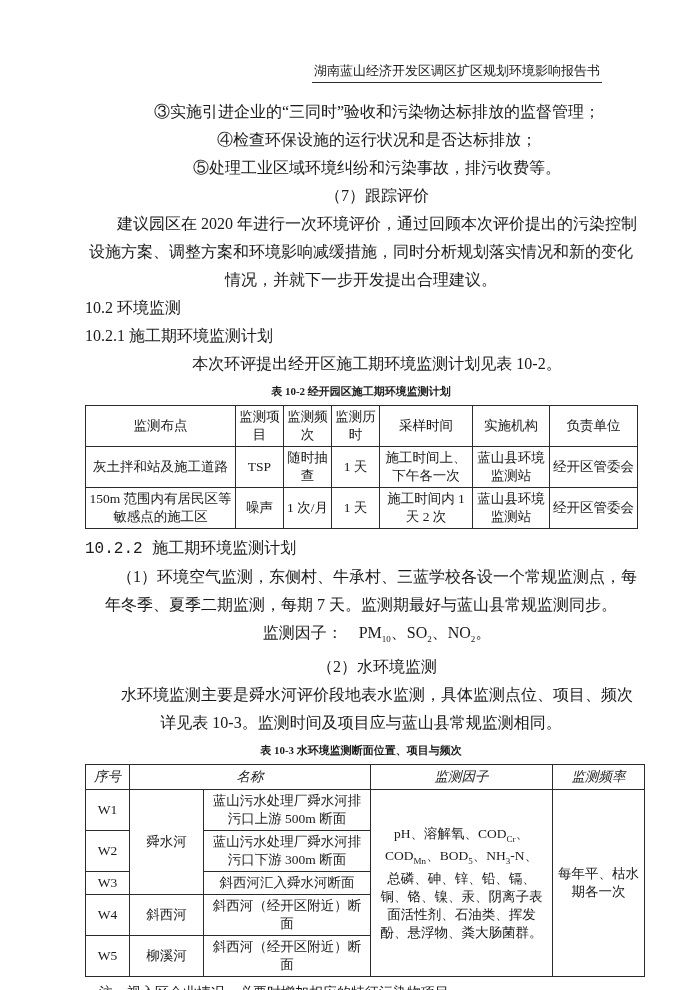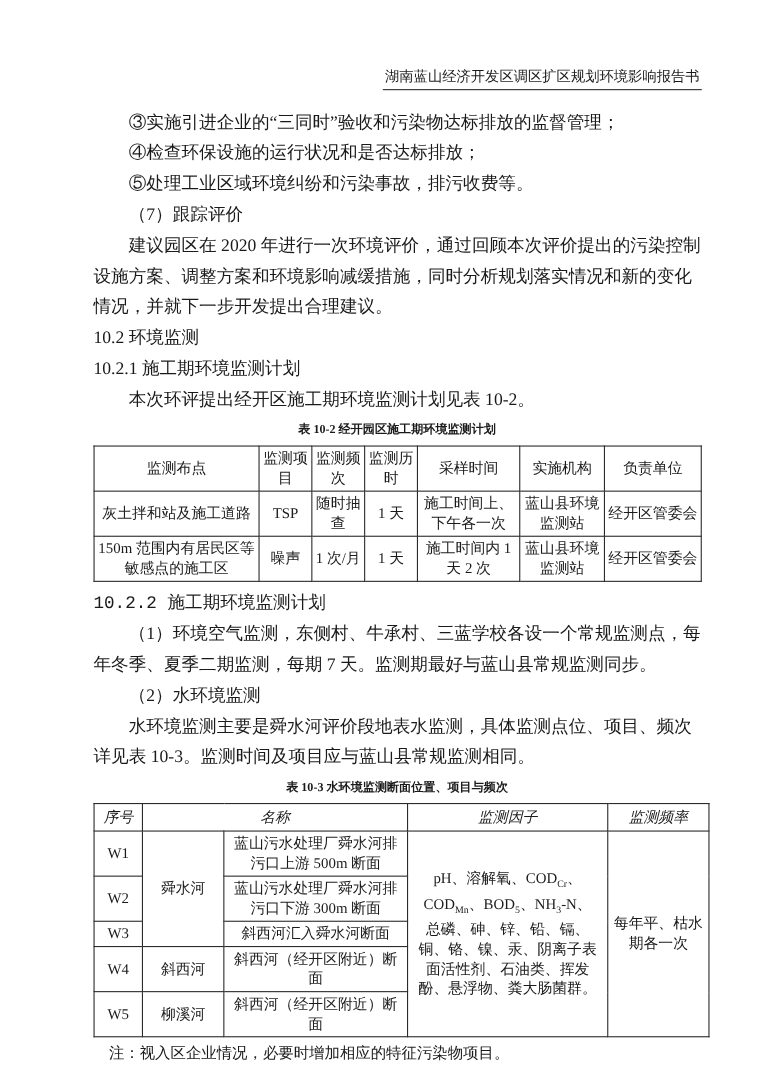--- a/index.html
+++ b/index.html
@@ -10,33 +10,33 @@
     margin: 0 auto;
     background: #ffffff;
     color: #1a1a1a;
     font-family: "Liberation Serif", "DejaVu Serif", serif;
     font-size: 16px;
     line-height: 28px;
     overflow: hidden;
     box-sizing: border-box;
   }
   .header-wrap {
-    padding: 56px 62px 0 85px;
+    padding: 56px 98px 0 85px;
     text-align: right;
   }
   .header-text {
     display: inline-block;
     font-size: 13px;
     line-height: 16px;
     padding: 0 2px 3px 2px;
     border-bottom: 1.5px solid #2b2b2b;
   }
   .content { padding: 14px 63px 0 85px; }
   p { margin: 0; }
-  .indent { text-indent: 2em; }
+  .indent { text-indent: 2em; text-align: center; }
   .heading { text-indent: 0; }
   .sec-gap { margin-top: 6px; font-family: Liberation Mono, monospace; }
   .tbl-title {
     text-align: center;
     font-weight: bold;
     font-size: 11px;
     line-height: 24px;
     margin: 1px 0 2px 0;
     text-indent: 0;
   }
@@ -139,20 +139,23 @@
         <td>1 天</td>
         <td>施工时间内 1 天 2 次</td>
         <td>蓝山县环境监测站</td>
         <td>经开区管委会</td>
       </tr>
     </tbody>
       </table>
 
     <p class="heading sec-gap">10.2.2  施工期环境监测计划</p>
     <p class="indent">（1）环境空气监测，东侧村、牛承村、三蓝学校各设一个常规监测点，每年冬季、夏季二期监测，每期 7 天。监测期最好与蓝山县常规监测同步。</p>
+    <p class="indent">
+      <span>监测因子：</span><span class="gap-space"></span><span><span>PM</span><sub>10</sub><span>、SO</span><sub>2</sub><span>、NO</span><sub>2</sub><span>。</span></span>
+    </p>
     <p class="indent">（2）水环境监测</p>
     <p class="indent">水环境监测主要是舜水河评价段地表水监测，具体监测点位、项目、频次详见表 10-3。监测时间及项目应与蓝山县常规监测相同。</p>
 
     <p class="tbl-title">表 10-3  水环境监测断面位置、项目与频次</p>
 
     <table class="t2">
       <colgroup>
         <col style="width:44px">
           <col style="width:74px">
           <col style="width:167px">

